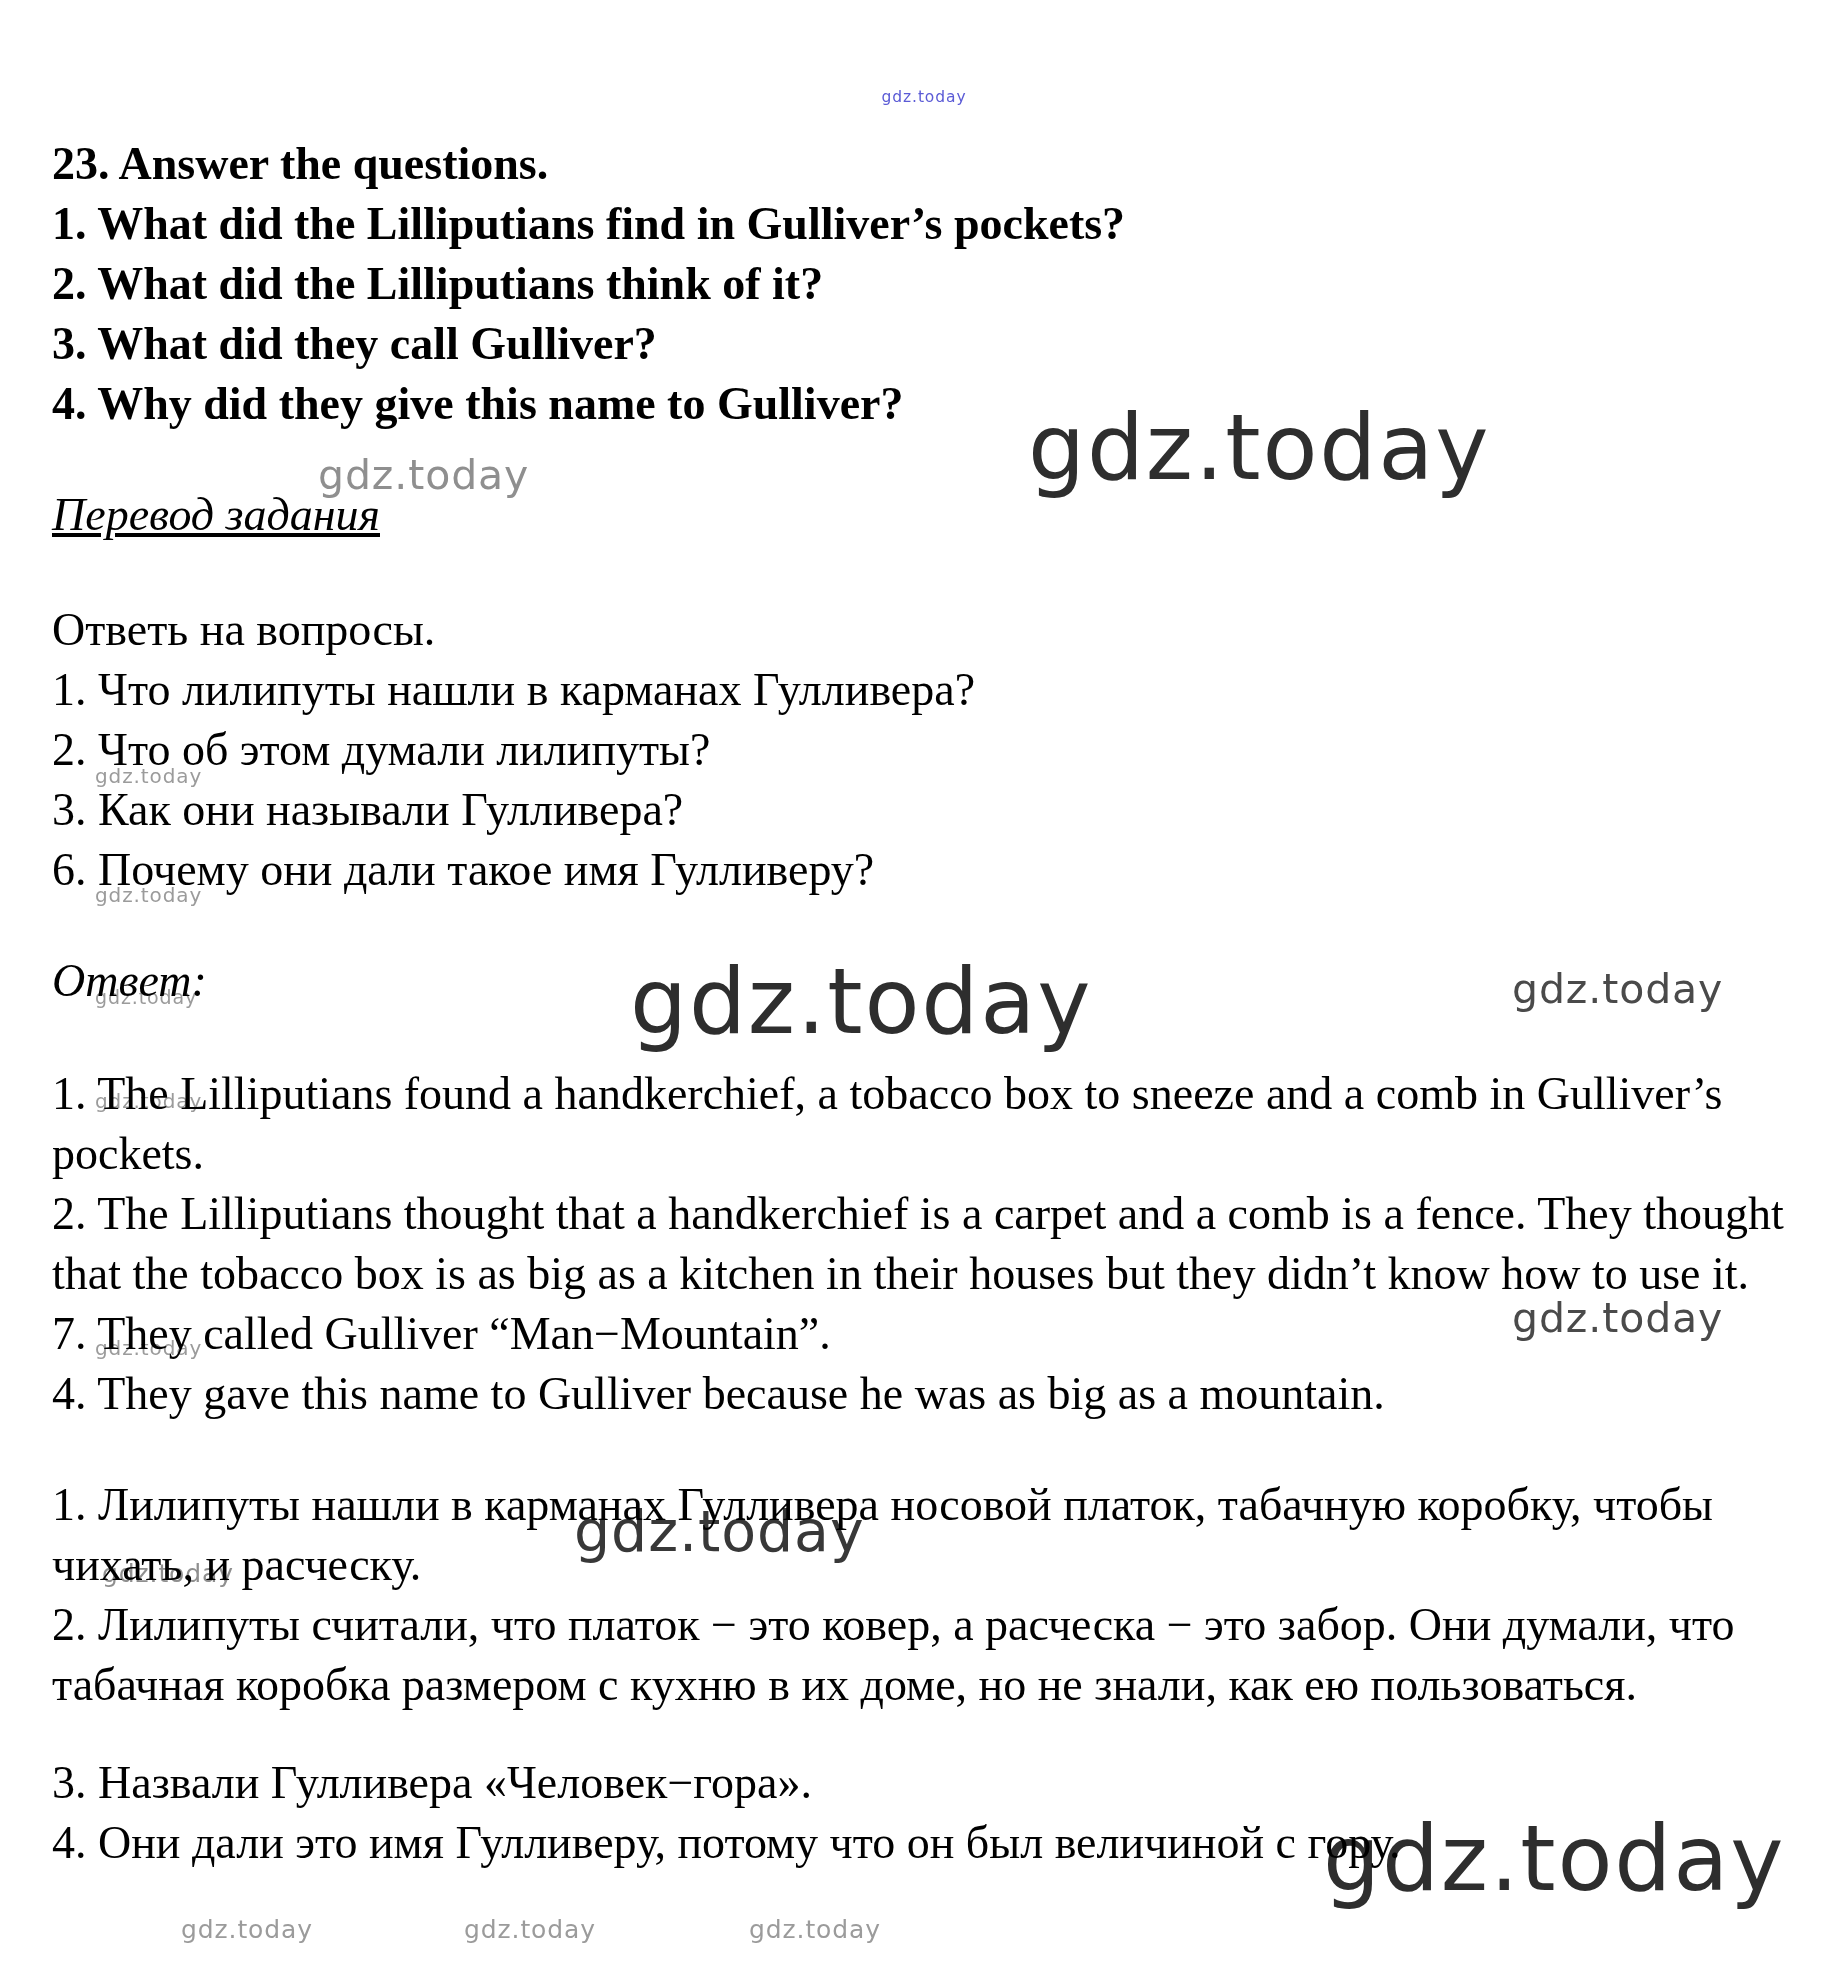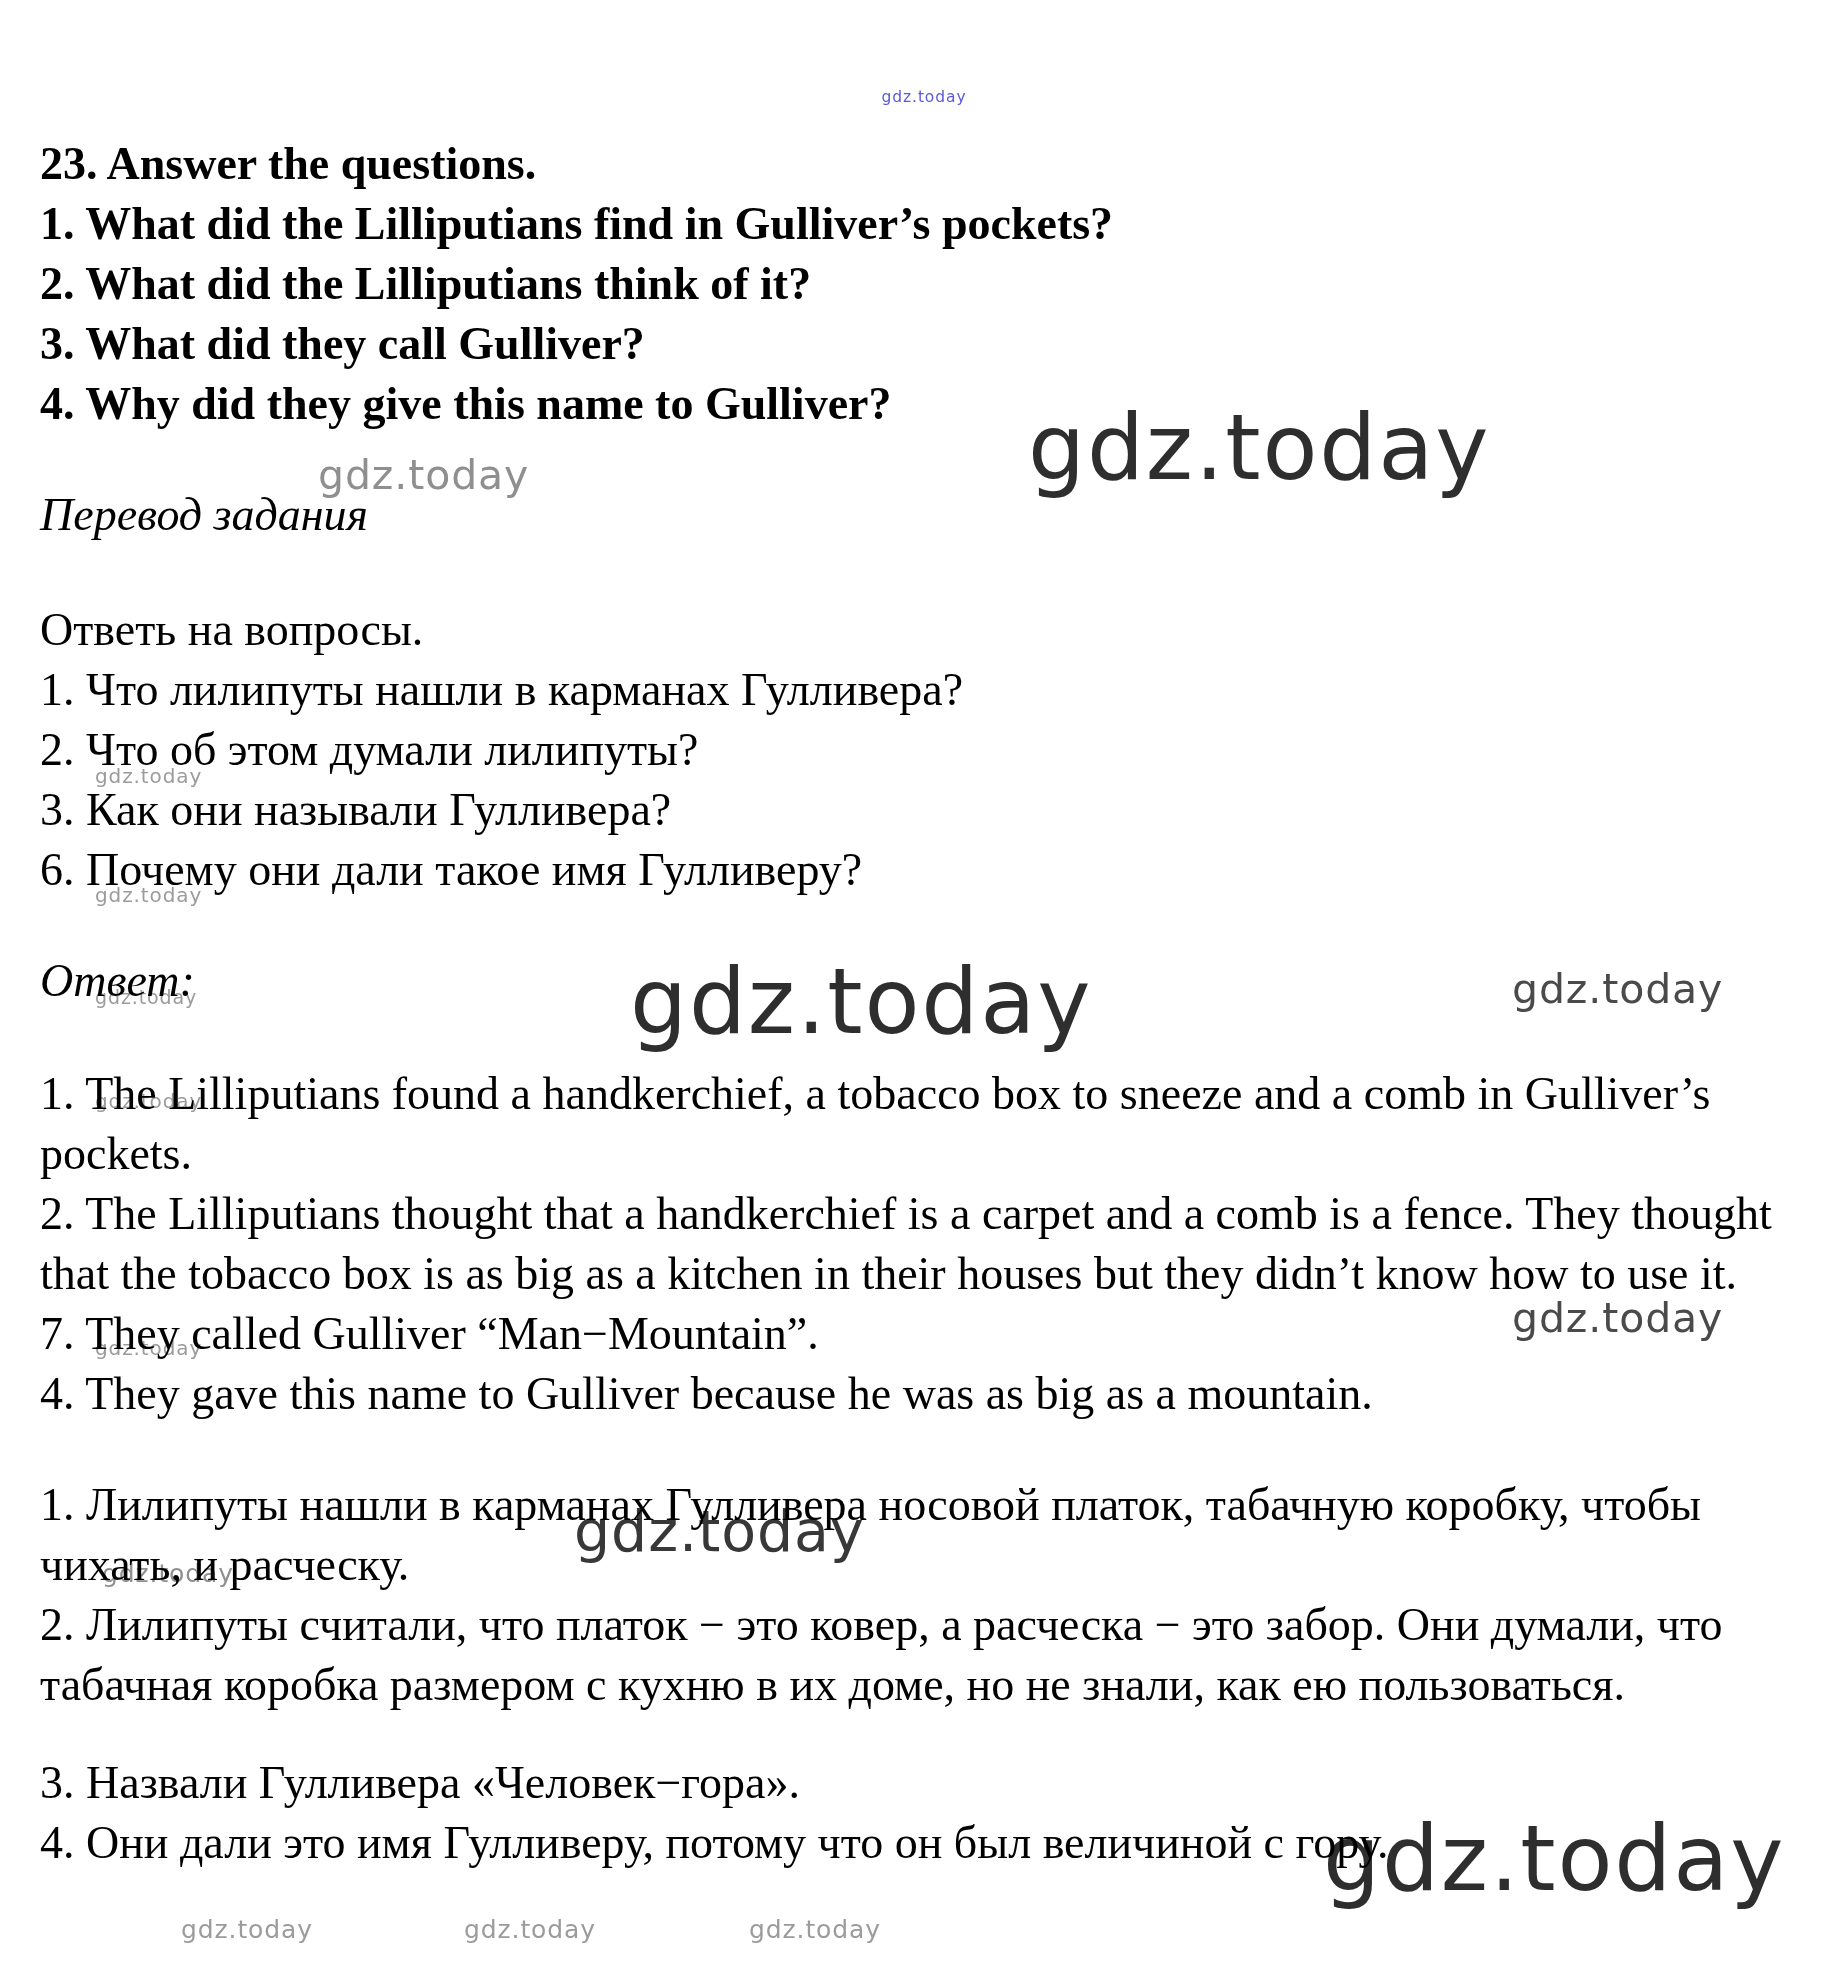--- a/index.html
+++ b/index.html
@@ -9,31 +9,31 @@
     width: 1848px;
     height: 1981px;
     background: #ffffff;
     overflow: hidden;
     font-family: "Liberation Serif", serif;
     color: #000000;
   }
   .content {
     position: relative;
     z-index: 1;
-    padding: 48px 35px 0 40px;
+    padding: 48px 35px 0 52px;
   }
   .content p {
     margin: 0;
     font-size: 46px;
     line-height: 60px;
   }
   .bold { font-weight: bold; }
   .italic { font-style: italic; }
 
-  .label-translation-task { margin-top: 51px !important; }
+  .label-translation-task { margin-top: 51px !important; text-decoration: underline; }
   .intro-gap { margin-top: 55px !important; }
   .answer-label { margin-top: 51px !important; }
   .answer-first { margin-top: 53px !important; }
   .ru-first { margin-top: 51px !important; }
   .ru-gap { margin-top: 38px !important; }
 
   .wm {
     position: absolute;
     z-index: 0;
     font-family: "DejaVu Sans", sans-serif;

